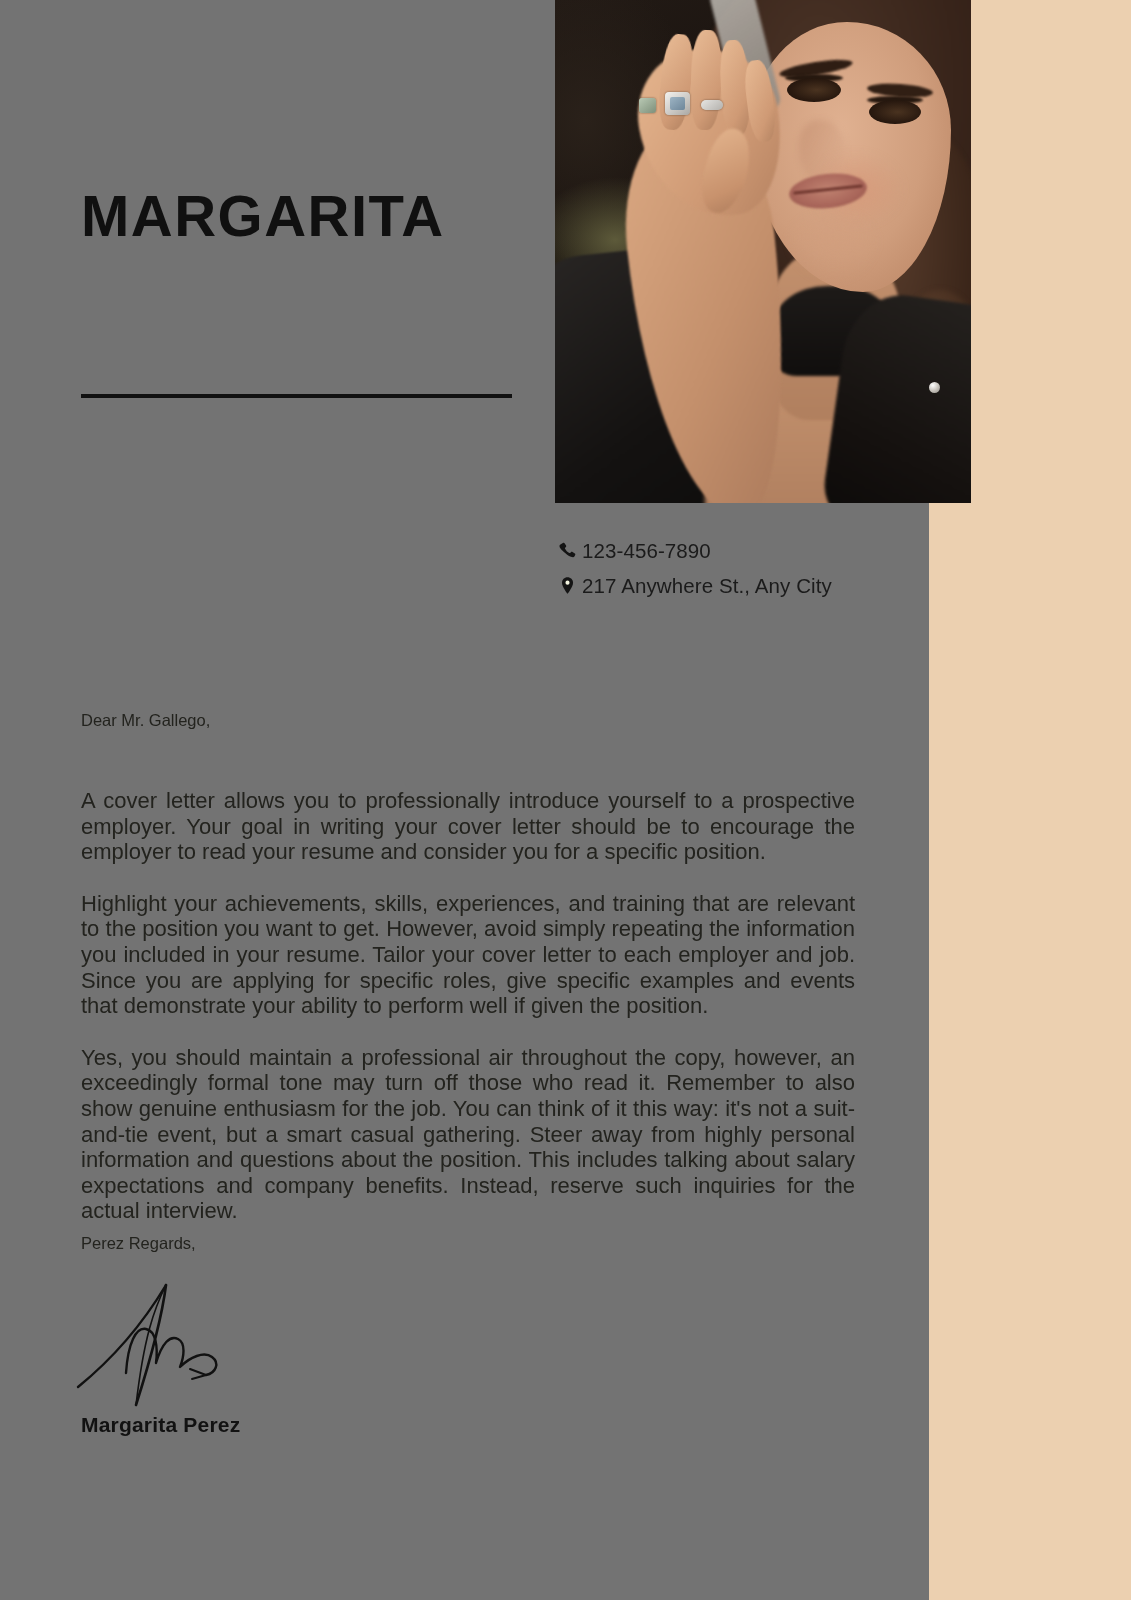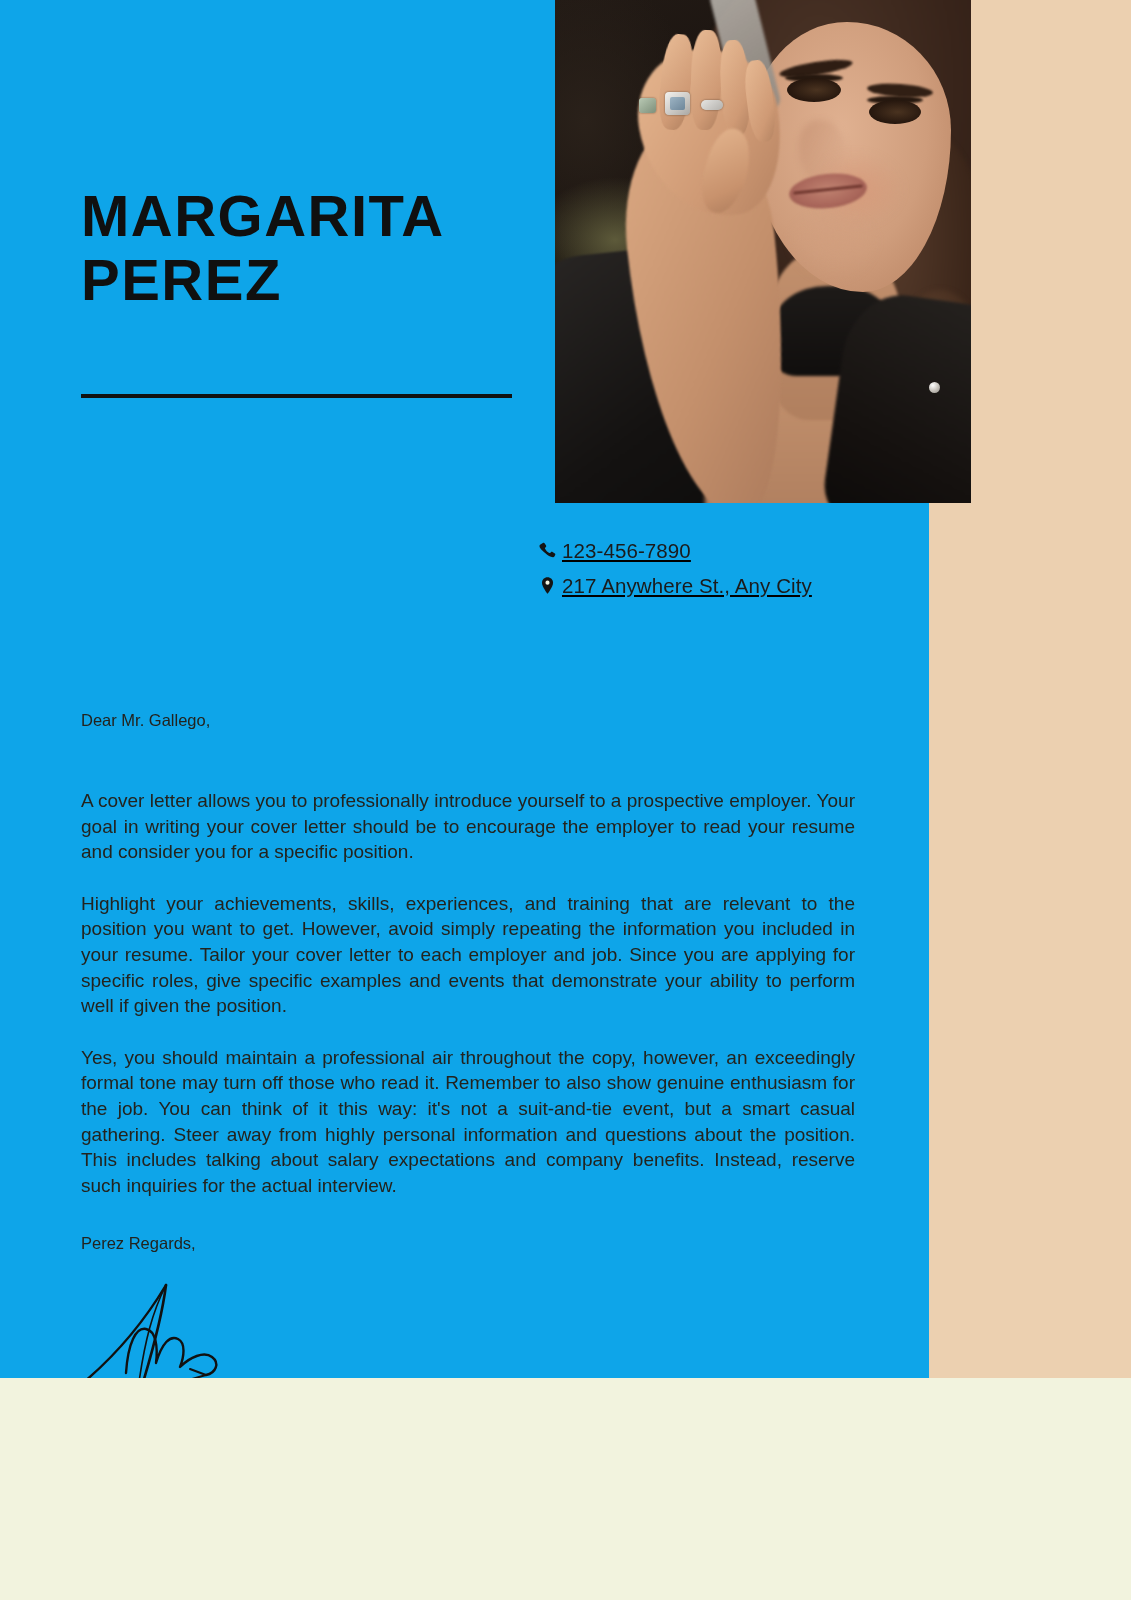--- a/index.html
+++ b/index.html
@@ -10,22 +10,22 @@
     width: 1131px;
     height: 1600px;
     font-family: "Liberation Sans", sans-serif;
     background: #f2f3de;
     overflow: hidden;
   }
 
   .page {
     position: relative;
     width: 1131px;
-    height: 1378px;
-    background: #0ea5e9;
+    height: 1600px;
+    background: #737373;
     overflow: hidden;
   }
 
   
   .beige-band {
     position: absolute;
     top: 0;
     left: 929px;
     width: 202px;
     height: 1600px;
@@ -421,24 +421,23 @@
     left: 81px;
     top: 394px;
     width: 431px;
     height: 4px;
     background: #111111;
   }
 
   
   .contact {
     position: absolute;
-    left: 532px;
+    left: 552px;
     top: 533px;
     width: 330px;
-    text-decoration: underline;
   }
   .contact-row {
     display: flex;
     align-items: center;
     height: 35px;
   }
   .c-icon {
     width: 30px;
     display: flex;
     align-items: center;
@@ -461,21 +460,21 @@
     width: 774px;
     margin-top: 8px;
   }
   .salutation {
     font-size: 16.5px;
     color: #23231e;
     margin-bottom: 58px;
     font-family: "Liberation Sans", sans-serif;
   }
   .para {
-    font-size: 19px;
+    font-size: 22px;
     line-height: 25.6px;
     color: #23231e;
     text-align: justify;
     margin: 0 0 26px 0;
     font-family: "Liberation Sans", sans-serif;
   }
   .para:last-child { margin-bottom: 0; }
 
   .closing {
     position: absolute;
@@ -552,21 +551,20 @@
       <div class="finger f4"></div>
       <div class="thumb"></div>
       <div class="ring ring-a"></div>
       <div class="ring ring-b"></div>
       <div class="ring ring-c"></div>
     </div>
   </div>
 
   <div class="name-block">
     <div class="name-line">MARGARITA</div>
-    <div class="name-line">PEREZ</div>
   </div>
   <div class="rule"></div>
 
   <div class="contact">
 
     <div class="contact-row">
       <span class="c-icon">
         <svg width="19" height="19" viewBox="0 0 24 24" aria-hidden="true">
           <path fill="#141414" d="M6.6 2.2c.6-.3 1.3-.1 1.7.5l1.9 3c.4.6.3 1.4-.2 1.9l-1 .9c-.3.3-.4.7-.2 1.1.5 1.1 1.3 2.3 2.3 3.3s2.2 1.8 3.3 2.3c.4.2.8.1 1.1-.2l.9-1c.5-.5 1.3-.6 1.9-.2l3 1.9c.6.4.8 1.1.5 1.7l-.9 1.8c-.4.8-1.2 1.3-2.1 1.2-3.1-.2-6.7-2.2-9.4-4.9S2.1 9.6 1.9 6.5c-.1-.9.4-1.7 1.2-2.1z"></path>
         </svg>

